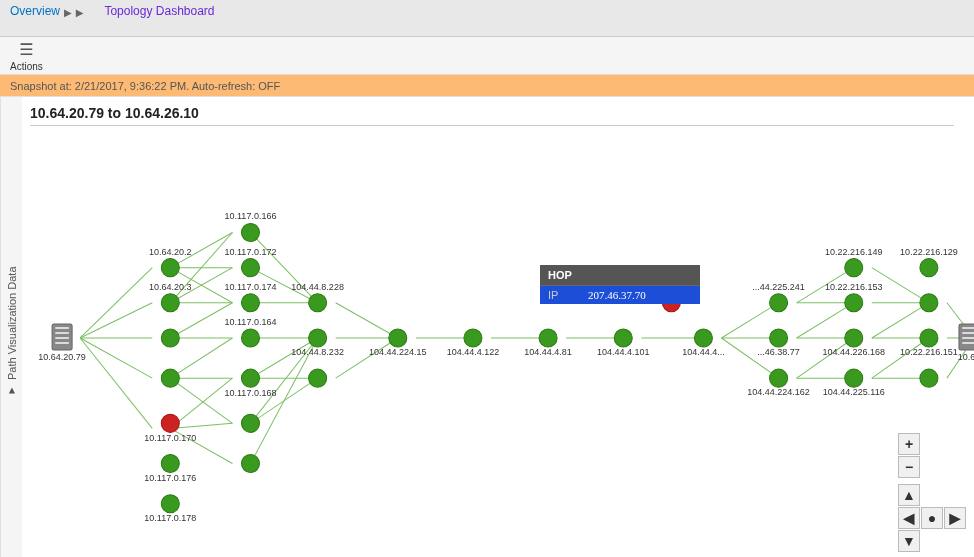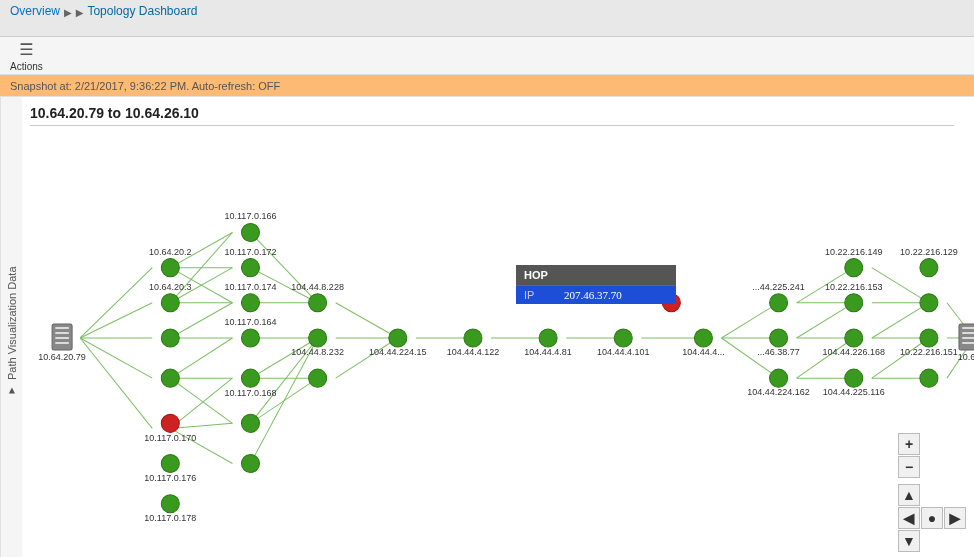--- a/index.html
+++ b/index.html
@@ -18,21 +18,22 @@
     }
     .breadcrumb-sep {
       color: #666;
       font-size: 10px;
     }
     .breadcrumb-link {
       color: #0072c6;
       cursor: pointer;
     }
     .breadcrumb-current {
-      color: #0369a1;
+      color: #6d28d9;
+      margin-left: 17px;
     }
 
     .toolbar {
       background: #f5f5f5;
       border-bottom: 1px solid #ddd;
       padding: 4px 10px;
       display: flex;
       align-items: center;
       gap: 8px;
       height: 38px;
@@ -385,21 +386,21 @@
       <circle cx="905" cy="250" r="9" fill="#3a9a20" stroke="#2a7a10" stroke-width="1"></circle>
 
       <rect x="935" y="196" width="20" height="26" rx="2" fill="#888" stroke="#666" stroke-width="1"></rect>
       <rect x="938" y="199" width="14" height="2" rx="1" fill="#fff" opacity="0.7"></rect>
       <rect x="938" y="204" width="14" height="2" rx="1" fill="#fff" opacity="0.7"></rect>
       <rect x="938" y="209" width="14" height="2" rx="1" fill="#fff" opacity="0.7"></rect>
       <rect x="938" y="214" width="14" height="2" rx="1" fill="#fff" opacity="0.7"></rect>
       <text x="945" y="232" text-anchor="middle" class="node-label">10.64</text>
     </svg>
 
-    <div class="hop-popup" style="left: 494px; top: 168px;">
+    <div class="hop-popup" style="left: 518px; top: 168px;">
       <div class="hop-popup-header">HOP</div>
       <div class="hop-popup-row">
         <span class="hop-popup-label">IP</span>
         <span class="hop-popup-value">207.46.37.70</span>
       </div>
     </div>
 
     <div class="zoom-controls">
       <div class="zoom-btn">+</div>
       <div class="zoom-btn">−</div>

